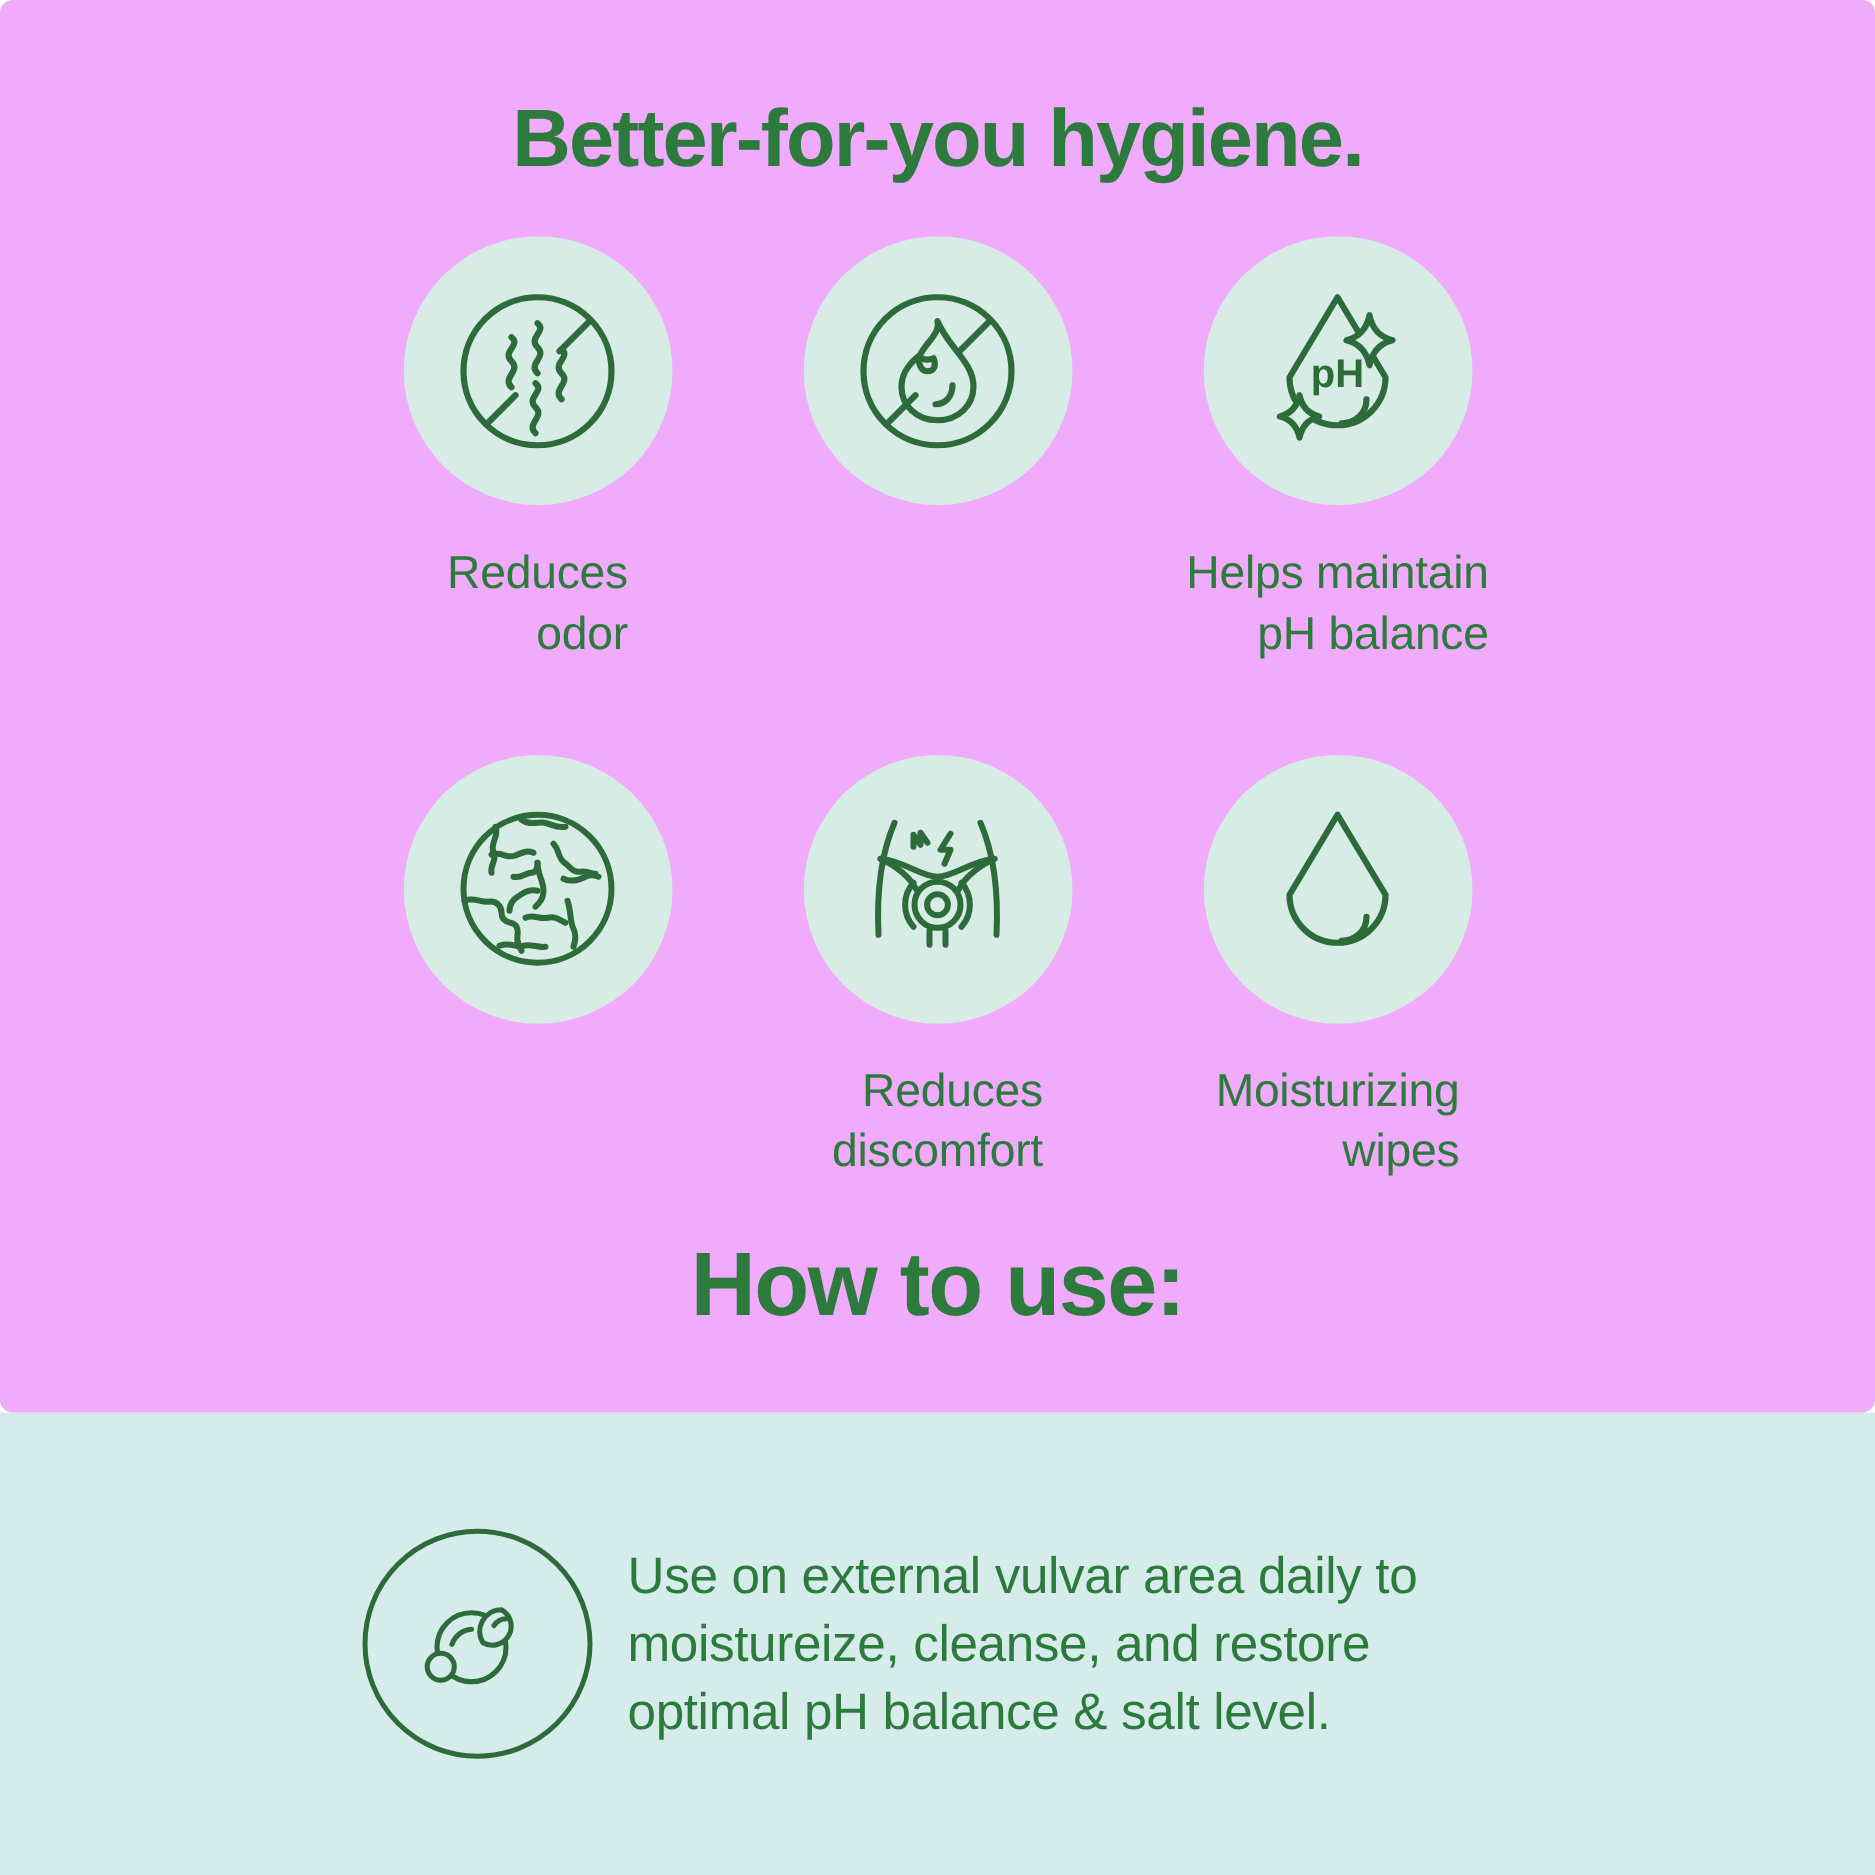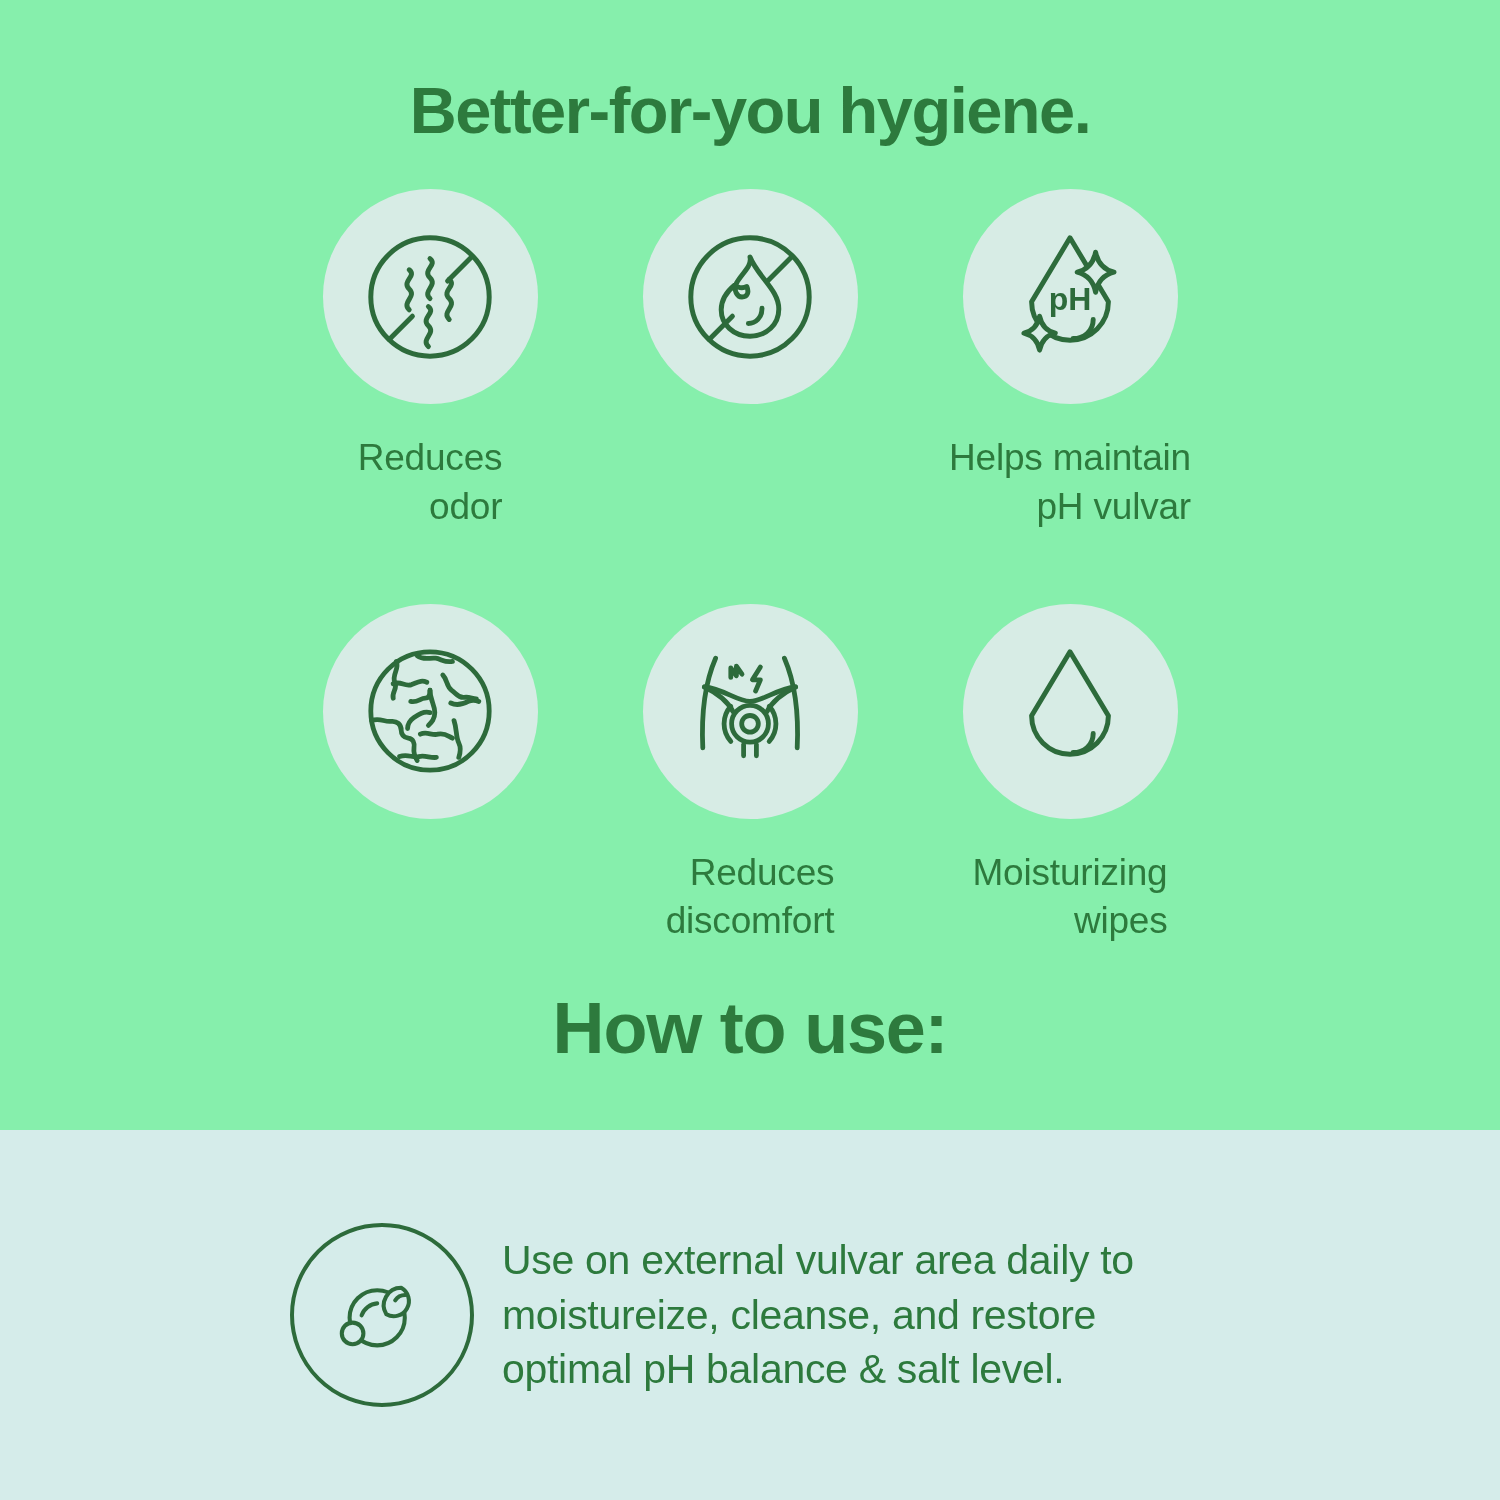--- a/index.html
+++ b/index.html
@@ -21,24 +21,25 @@
     height: 1500px;
     display: flex;
     flex-direction: column;
     background: #ffffff;
   }
 
   
   .top-area {
     position: relative;
     height: 1130px;
-    background: #86efac;
+    background: #f0abfc;
     display: flex;
     flex-direction: column;
     align-items: center;
+    border-radius: 10px;
   }
 
   .main-title {
     margin: 0;
     padding-top: 78px;
     font-size: 65px;
     font-weight: bold;
     letter-spacing: -1.5px;
     color: #2d7a3d;
     text-align: center;
@@ -189,21 +190,21 @@
               <path d="M64.5 64 c0 7.5 -6 12 -12.5 12"></path>
               <path d="M66 22 c1.5 7.5 5.5 11 11.5 12.5 c-6 1.5 -10 5 -11.5 12.5
                        c-1.5 -7.5 -5.5 -11 -11.5 -12.5 c6 -1.5 10 -5 11.5 -12.5 z" fill="#d7ece5"></path>
               <path d="M31 62 c1.3 6.3 4.7 9.3 9.8 10.6 c-5.1 1.3 -8.5 4.3 -9.8 10.6
                        c-1.3 -6.3 -4.7 -9.3 -9.8 -10.6 c5.1 -1.3 8.5 -4.3 9.8 -10.6 z" fill="#d7ece5"></path>
               <text x="50" y="58" text-anchor="middle" font-family="'Liberation Sans', sans-serif" font-size="20" font-weight="bold" fill="#2d6b3b" stroke="none">pH</text>
             </svg>
           </span>
         </div>
         <div class="benefit-label">Helps maintain
-pH vulvar</div>
+pH balance</div>
       </div>
 
       <div class="benefit-cell">
         <div class="icon-circle">
           <span>
             <svg width="160" height="160" viewBox="0 0 100 100" fill="none" stroke="#2d6b3b" stroke-width="3.0" stroke-linecap="round" stroke-linejoin="round">
               <circle cx="50" cy="50" r="37"></circle>
               <path d="M29 19 c2 5 -3 8 -1 13 c2 4 -2 6 -1 10"></path>
               <path d="M42 15.5 c4 3 8 1 11.5 1.5 c3.5 0.5 6 3 10.5 2"></path>
               <path d="M27 33 c5 -2 7 2 11.5 0.5 c4 -1.5 6 -3 9.5 -1.5"></path>

